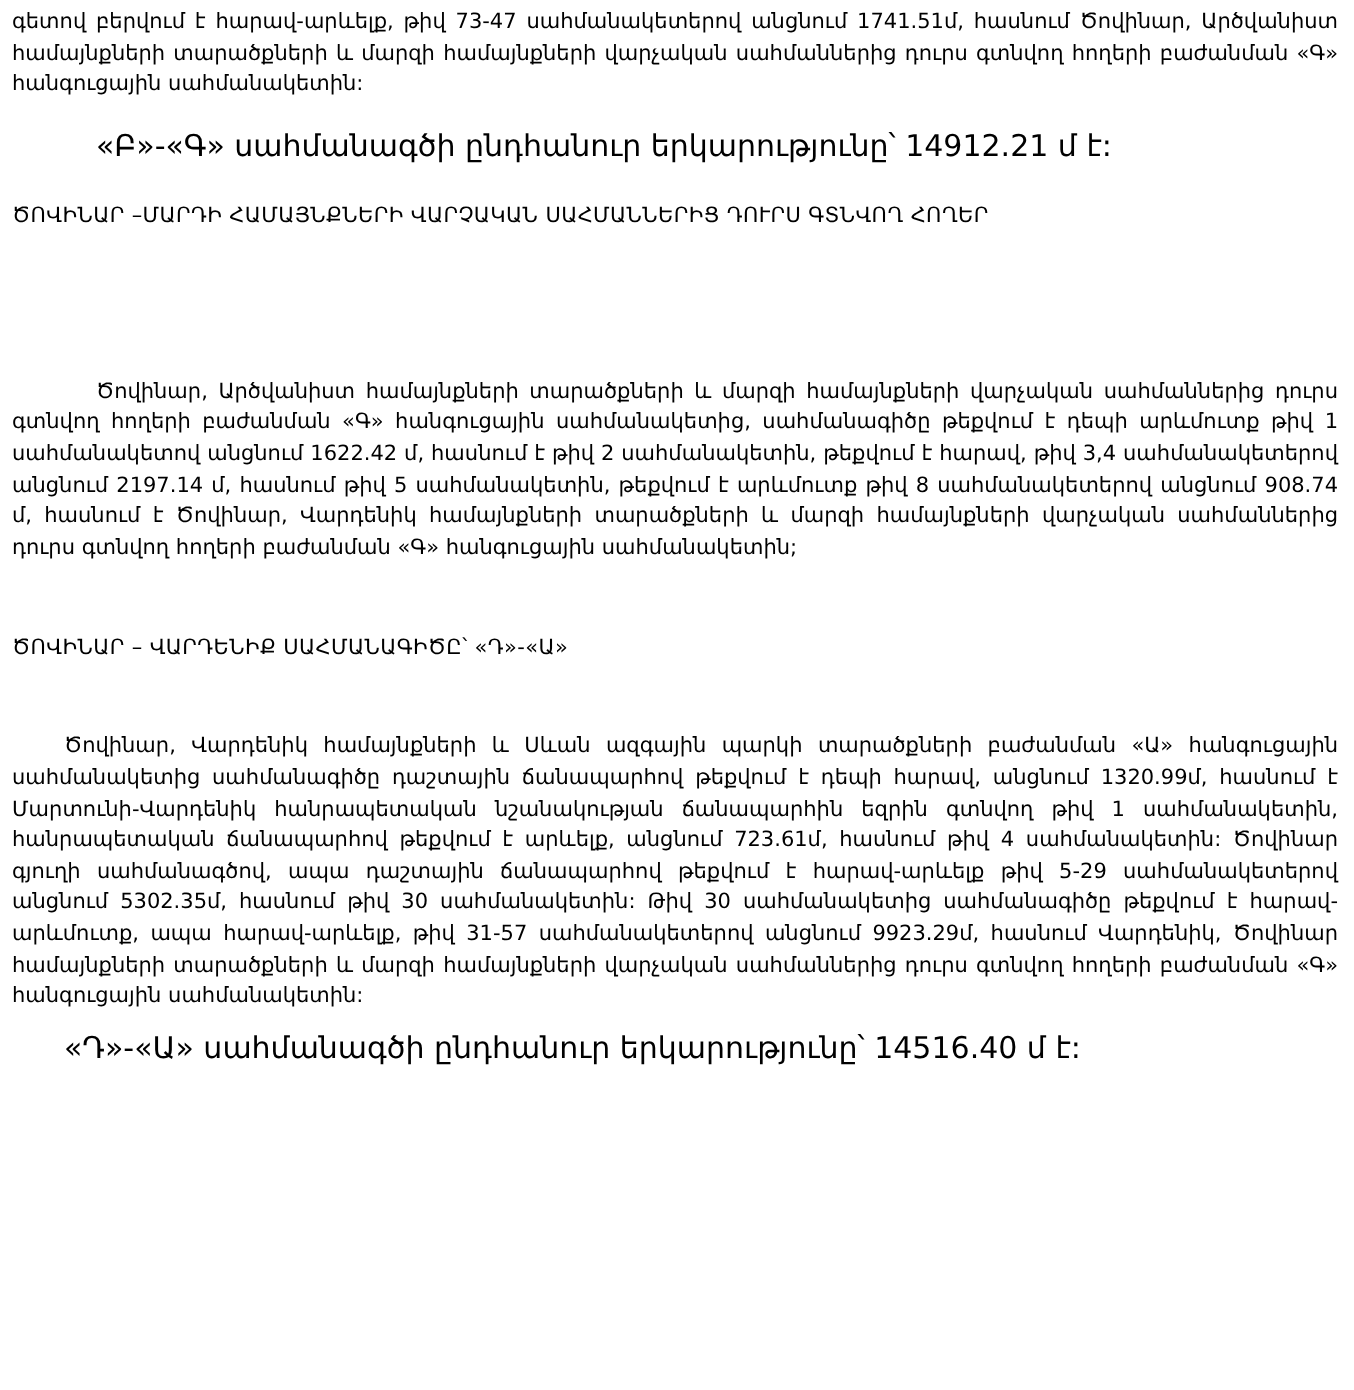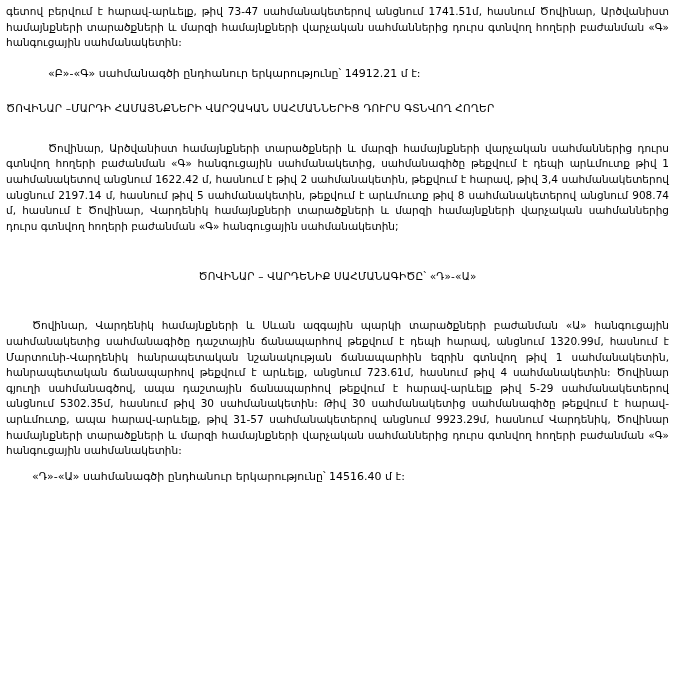--- a/index.html
+++ b/index.html
@@ -32,40 +32,40 @@
     text-justify: inter-word;
   }
   .para {
     margin-bottom: 0;
   }
   .indent {
     text-indent: 26px;
   }
   .indent-big {
     text-indent: 42px;
+    margin-top: 48px;
   }
   .spacer-sm { height: 10px; }
   .spacer-md { height: 15px; }
   .spacer-lg { height: 19px; }
   .spacer-xl { height: 24px; }
   .value-line {
-    font-size: 11px;
+    font-size: 15px;
     line-height: 15.6px;
     text-indent: 42px;
   }
   .heading {
     font-size: 10.5px;
     line-height: 16.5px;
     text-align: left;
     letter-spacing: 0.2px;
   }
   .heading-2 {
     font-size: 10.5px;
     line-height: 16px;
-    text-align: center;
     letter-spacing: 0.2px;
   }
 </style>
 </head>
 <body>
 
 <div class="page">
   <div class="doc">
 
     <p class="para">գետով բերվում է հարավ-արևելք, թիվ 73-47 սահմանակետերով անցնում 1741.51մ, հասնում Ծովինար, Արծվանիստ համայնքների տարածքների և մարզի համայնքների վարչական սահմաններից դուրս գտնվող հողերի բաժանման «Գ»   հանգուցային սահմանակետին:</p>

